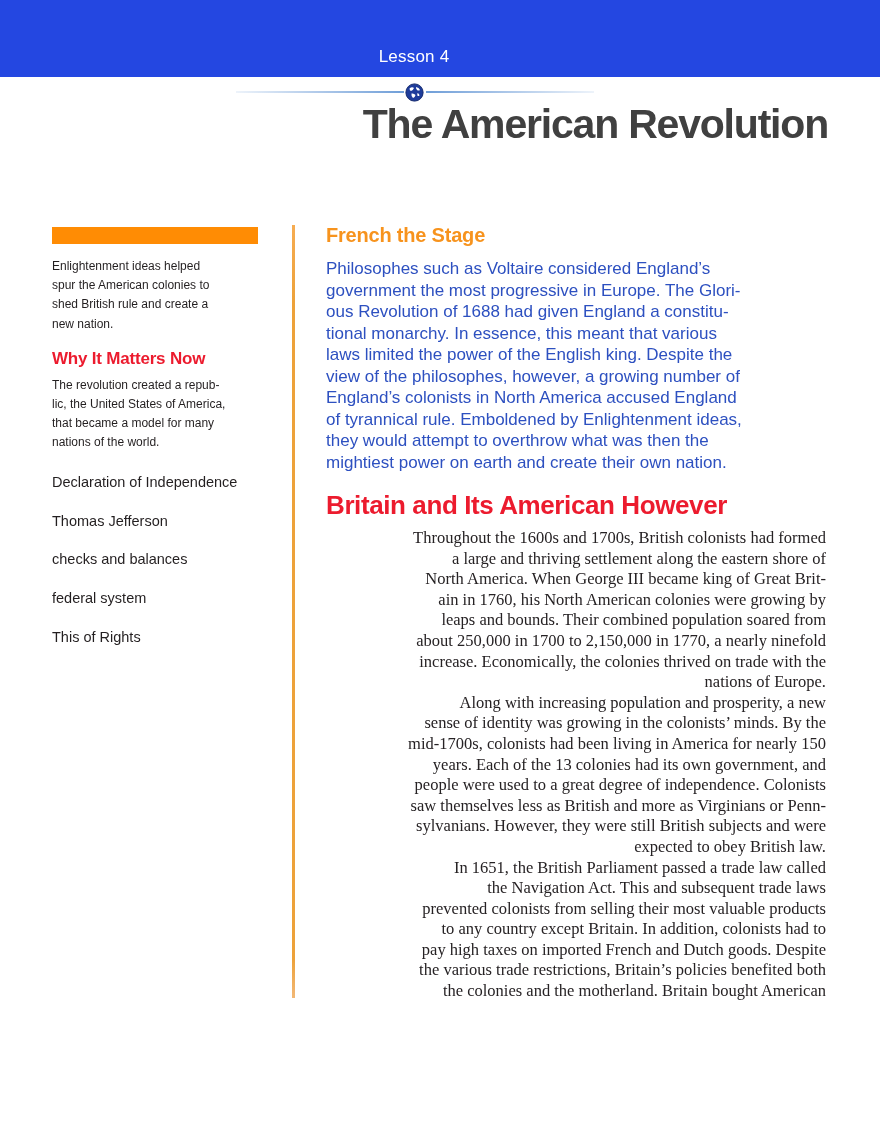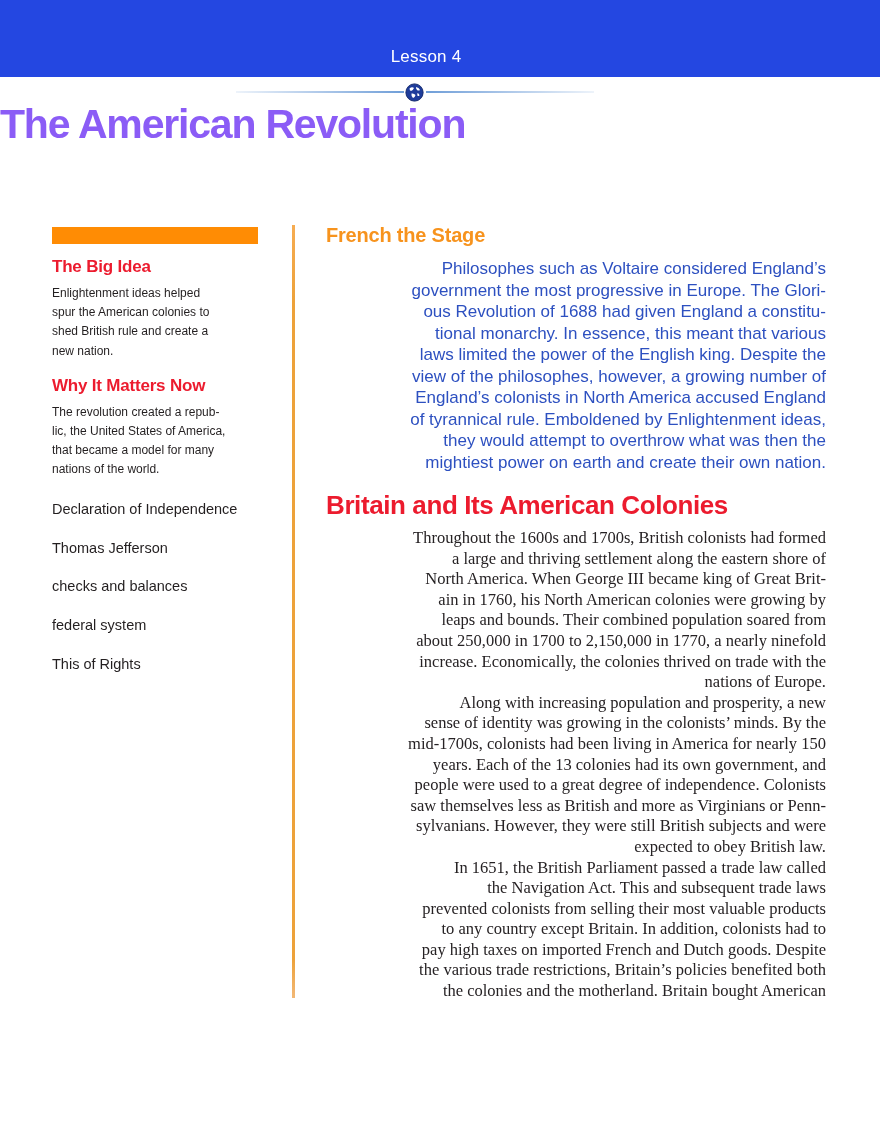--- a/index.html
+++ b/index.html
@@ -4,53 +4,53 @@
 <style>
   html,body{margin:0;padding:0;}
   body{
     width:880px;height:1126px;position:relative;background:#ffffff;
     font-family:"Liberation Sans", sans-serif;overflow:hidden;
   }
   
   .banner{position:absolute;top:0;left:0;width:880px;height:77px;background:#2447E1;}
   .banner-label{
     position:absolute;top:47px;left:0;width:828px;text-align:center;
-    color:#ffffff;font-size:17px;font-weight:400;letter-spacing:.2px;padding-left:12px;
+    color:#ffffff;font-size:17px;font-weight:400;letter-spacing:.2px;
   }
   
   .rule-left{position:absolute;left:236px;top:91px;width:168px;height:2px;
     background:linear-gradient(to left,#6f9ed8,rgba(111,158,216,.12));}
   .rule-right{position:absolute;left:426px;top:91px;width:168px;height:2px;
     background:linear-gradient(to right,#6f9ed8,rgba(111,158,216,.12));}
   .globe{position:absolute;left:405px;top:83px;width:19px;height:19px;}
   
   .page-title{
-    position:absolute;top:101px;left:0;width:828px;text-align:left;
-    font-size:41px;font-weight:700;letter-spacing:-1.2px;color:#8b5cf6;
+    position:absolute;top:101px;left:0;width:828px;text-align:right;
+    font-size:41px;font-weight:700;letter-spacing:-1.2px;color:#404040;
   }
   
   .sidebar{position:absolute;left:52px;top:227px;width:210px;color:#231F20;}
   .orange-bar{width:206px;height:17px;background:#FF8C04;margin:0 0 13px 0;}
   .side-heading{
     margin:0 0 7px 0;font-size:17px;font-weight:700;color:#EC1B2E;letter-spacing:-.2px;
   }
   .side-text{
     margin:0 0 15px 0;font-size:12px;line-height:19.2px;white-space:pre;color:#231F20;
   }
   .key-term{font-size:14.5px;line-height:18.9px;white-space:pre;margin-top:20px;}
   
   .col-rule{position:absolute;left:292px;top:225px;width:2.5px;height:773px;
     background:linear-gradient(to bottom,#F6AC52,#EDA23A 10%,#EDA23A 95%,#F2B877);}
   
   .main{position:absolute;left:326px;top:224px;width:500px;}
   .stage-heading{
     margin:0 0 11px 0;font-size:20px;font-weight:700;color:#F7931D;letter-spacing:-.2px;
   }
   .stage-text{
-    margin:0 0 0 0;font-size:17px;line-height:21.5px;color:#2D50C0;white-space:pre;text-align:right;
+    margin:0 0 0 0;font-size:17px;line-height:21.5px;color:#2D50C0;white-space:pre;
   }
   .section-heading{
     margin:17px 0 7px 0;font-size:26px;font-weight:700;color:#EC1B2E;letter-spacing:-.4px;
   }
   .body-para{
     margin:0;font-family:"Liberation Serif", serif;font-size:16.5px;line-height:20.6px;
     color:#262224;white-space:pre;text-align:right;
   }
   .body-para.indent{text-indent:18px;}
 </style>
@@ -71,21 +71,20 @@
     <path d="M12.5 10 Q14.5 10.5 14.5 12.5 Q13.5 13.5 12.5 12.8 Q12 11.2 12.5 10 Z" fill="#ffffff"></path>
   </svg>
 </div>
 <div class="rule-right"></div>
 
 <div class="page-title">The American Revolution</div>
 
 <div class="sidebar">
   <div class="orange-bar"></div>
 
-  <h3 class="side-heading">The Big Idea</h3>
   <p class="side-text">Enlightenment ideas helped
 spur the American colonies to
 shed British rule and create a
 new nation.</p>
 
   <h3 class="side-heading">Why It Matters Now</h3>
   <p class="side-text">The revolution created a repub-
 lic, the United States of America,
 that became a model for many
 nations of the world.</p>
@@ -107,21 +106,21 @@
 government the most progressive in Europe. The Glori-
 ous Revolution of 1688 had given England a constitu-
 tional monarchy. In essence, this meant that various
 laws limited the power of the English king. Despite the
 view of the philosophes, however, a growing number of
 England’s colonists in North America accused England
 of tyrannical rule. Emboldened by Enlightenment ideas,
 they would attempt to overthrow what was then the
 mightiest power on earth and create their own nation.</p>
 
-  <h1 class="section-heading">Britain and Its American Colonies</h1>
+  <h1 class="section-heading">Britain and Its American However</h1>
   <p class="body-para">Throughout the 1600s and 1700s, British colonists had formed
 a large and thriving settlement along the eastern shore of
 North America. When George III became king of Great Brit-
 ain in 1760, his North American colonies were growing by
 leaps and bounds. Their combined population soared from
 about 250,000 in 1700 to 2,150,000 in 1770, a nearly ninefold
 increase. Economically, the colonies thrived on trade with the
 nations of Europe.</p>
   <p class="body-para indent">Along with increasing population and prosperity, a new
 sense of identity was growing in the colonists’ minds. By the

